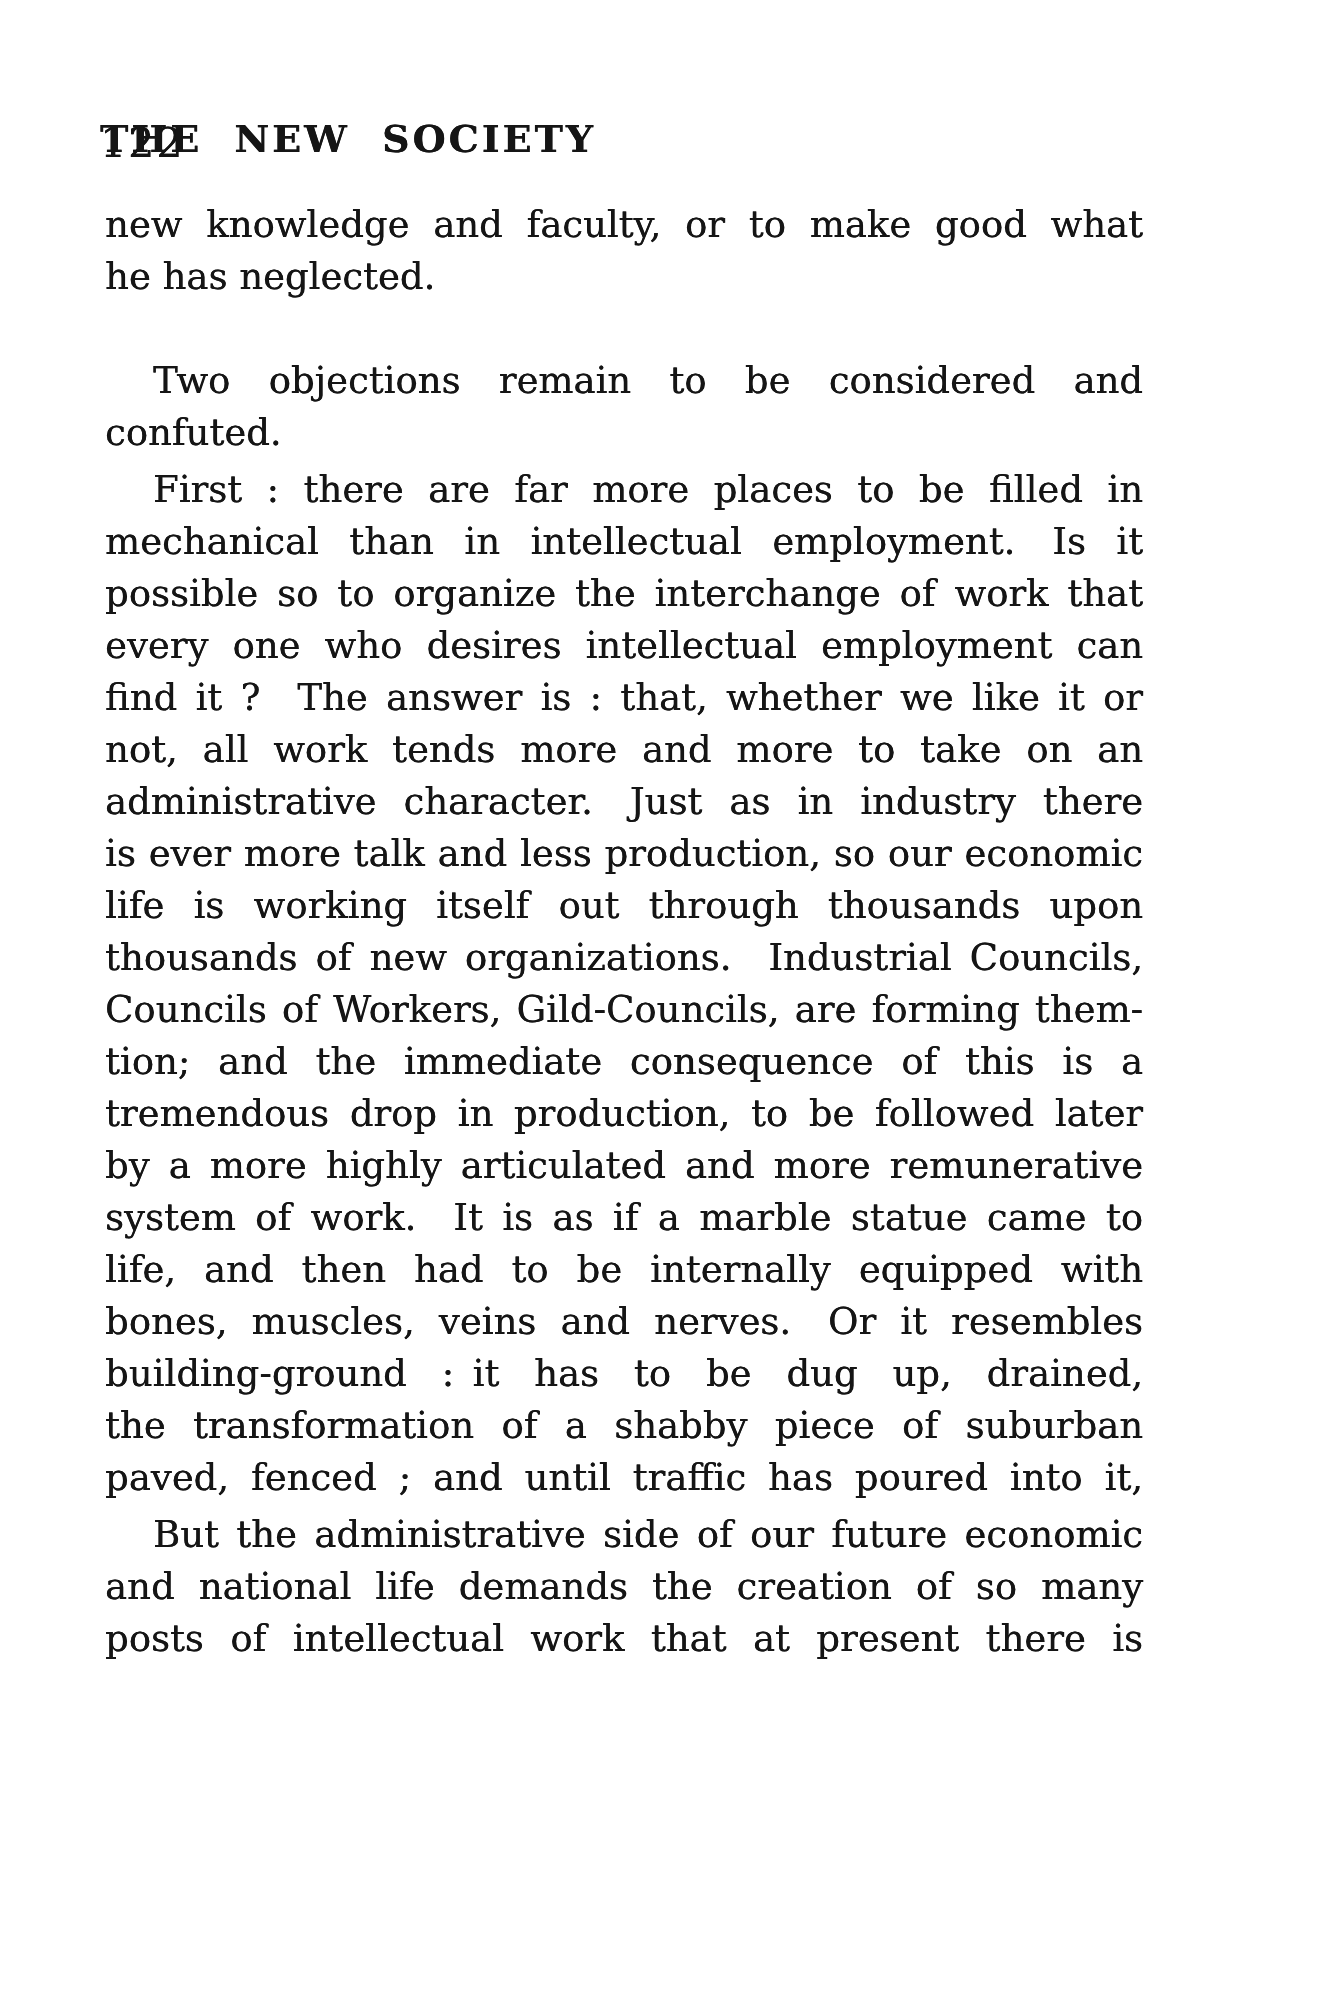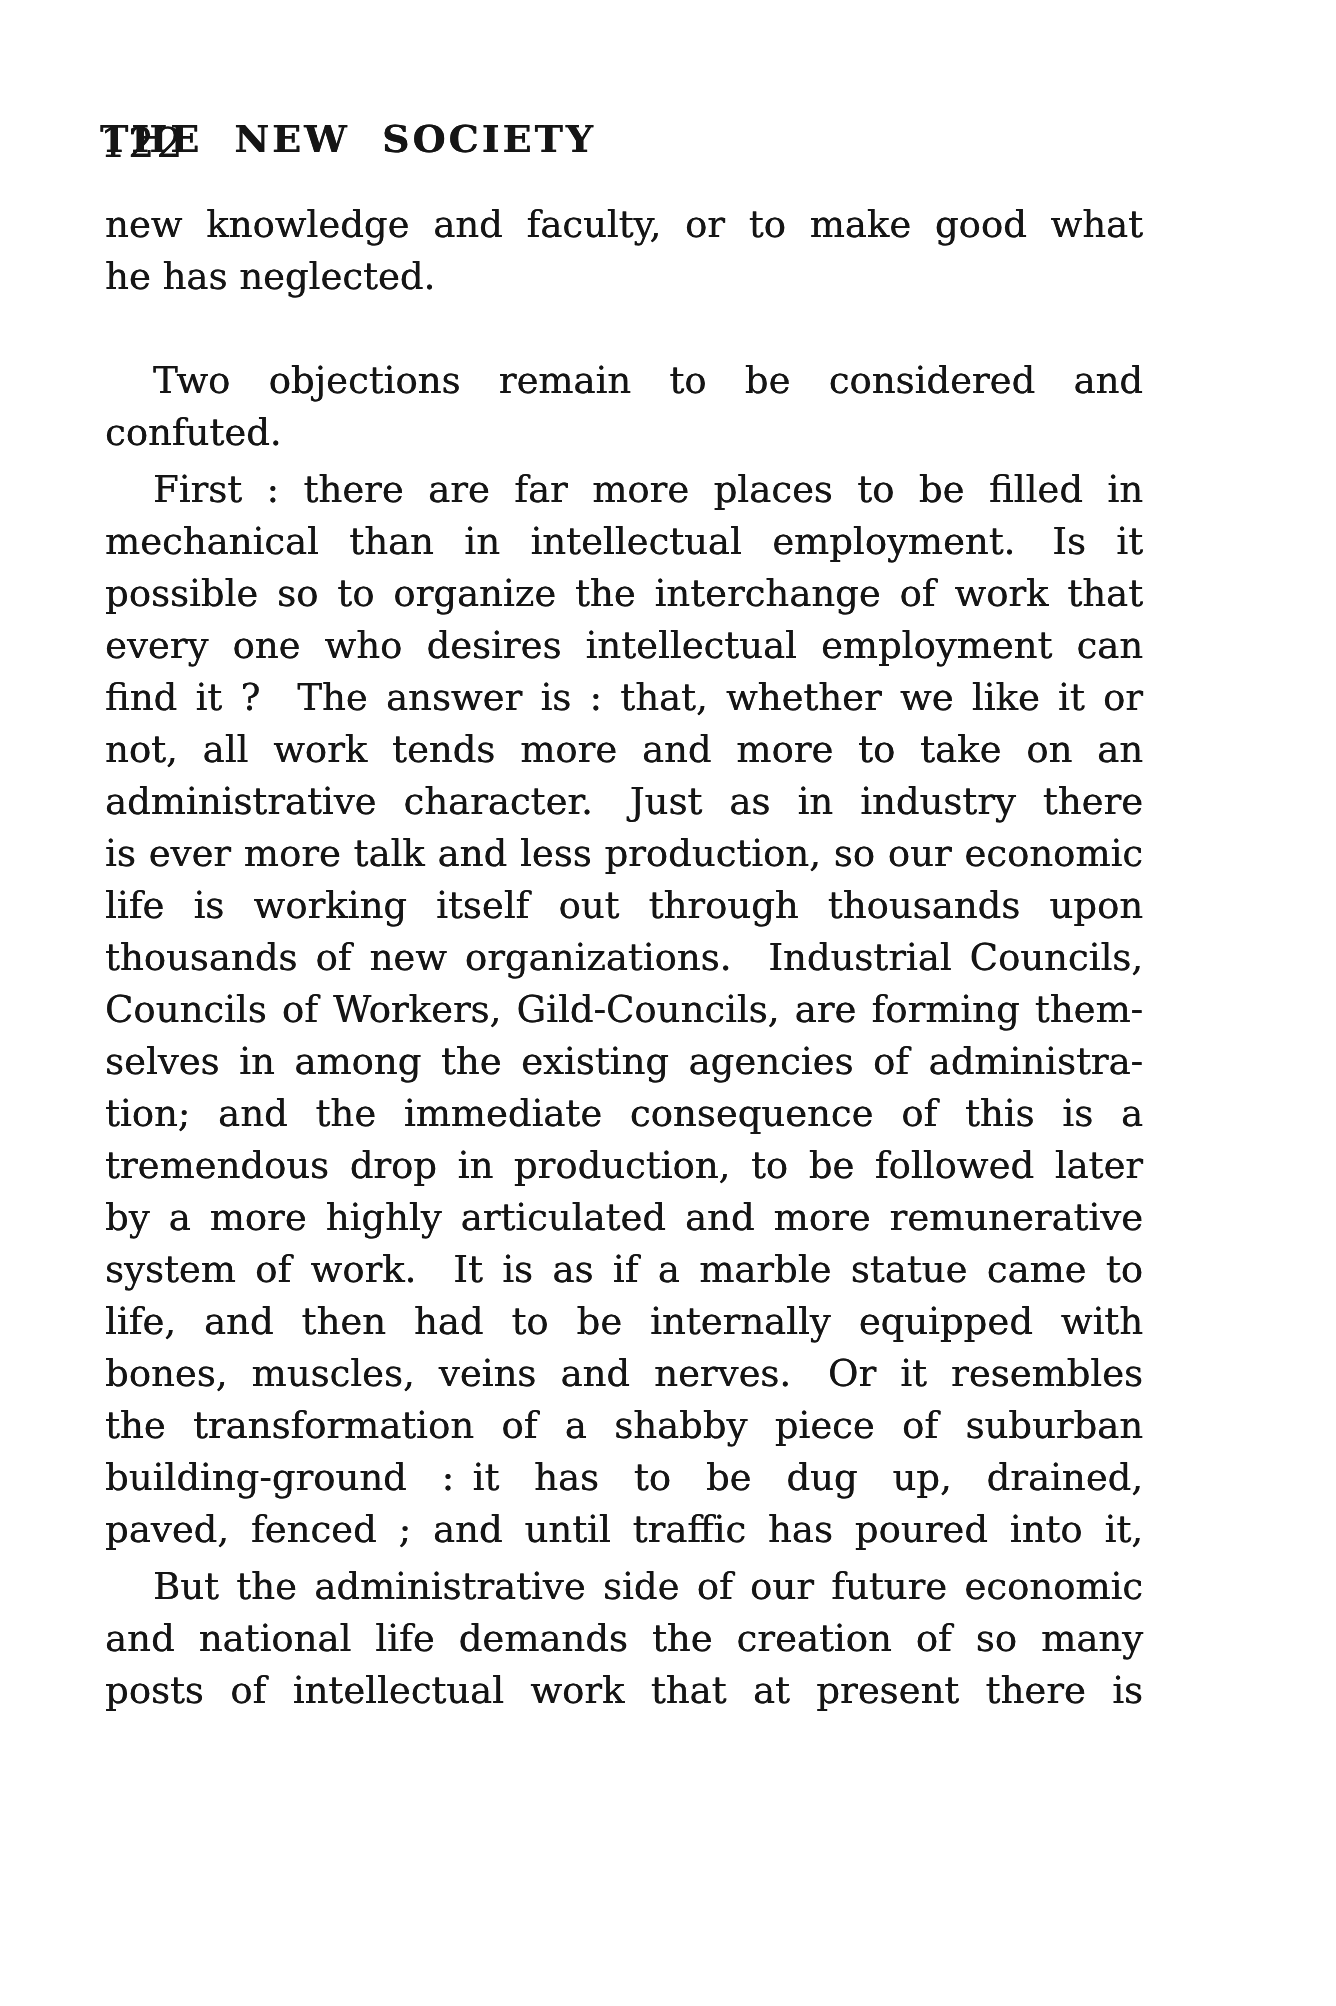--- a/index.html
+++ b/index.html
@@ -81,29 +81,28 @@
       <div class="line">mechanical than in intellectual employment.  Is it</div>
       <div class="line">possible so to organize the interchange of work that</div>
       <div class="line">every one who desires intellectual employment can</div>
       <div class="line">find it ?  The answer is : that, whether we like it or</div>
       <div class="line">not, all work tends more and more to take on an</div>
       <div class="line">administrative character.  Just as in industry there</div>
       <div class="line">is ever more talk and less production, so our economic</div>
       <div class="line">life is working itself out through thousands upon</div>
       <div class="line">thousands of new organizations.  Industrial Councils,</div>
       <div class="line">Councils of Workers, Gild-Councils, are forming them-</div>
-      <div class="line">selves in among the existing agencies of administra-</div>
       <div class="line">tion; and the immediate consequence of this is a</div>
       <div class="line">tremendous drop in production, to be followed later</div>
       <div class="line">by a more highly articulated and more remunerative</div>
       <div class="line">system of work.  It is as if a marble statue came to</div>
       <div class="line">life, and then had to be internally equipped with</div>
       <div class="line">bones, muscles, veins and nerves.  Or it resembles</div>
+      <div class="line">building-ground : it has to be dug up, drained,</div>
       <div class="line">the transformation of a shabby piece of suburban</div>
-      <div class="line">building-ground : it has to be dug up, drained,</div>
       <div class="line">paved, fenced ; and until traffic has poured into it,</div>
     </div>
     <div class="paragraph">
       <div class="line indent">But the administrative side of our future economic</div>
       <div class="line">and national life demands the creation of so many</div>
       <div class="line">posts of intellectual work that at present there is</div>
     </div>
   </main>
 
 </body></html>

